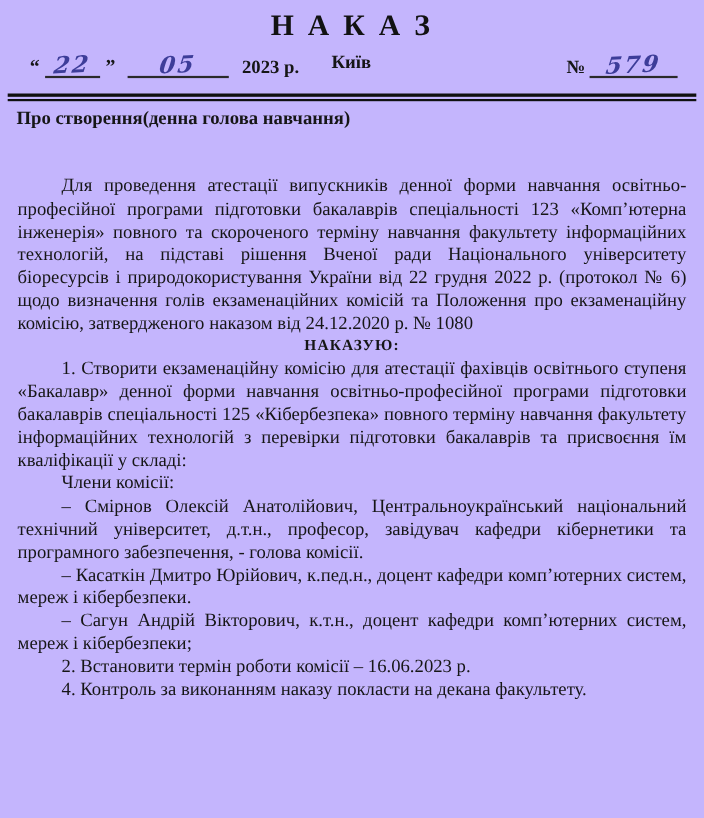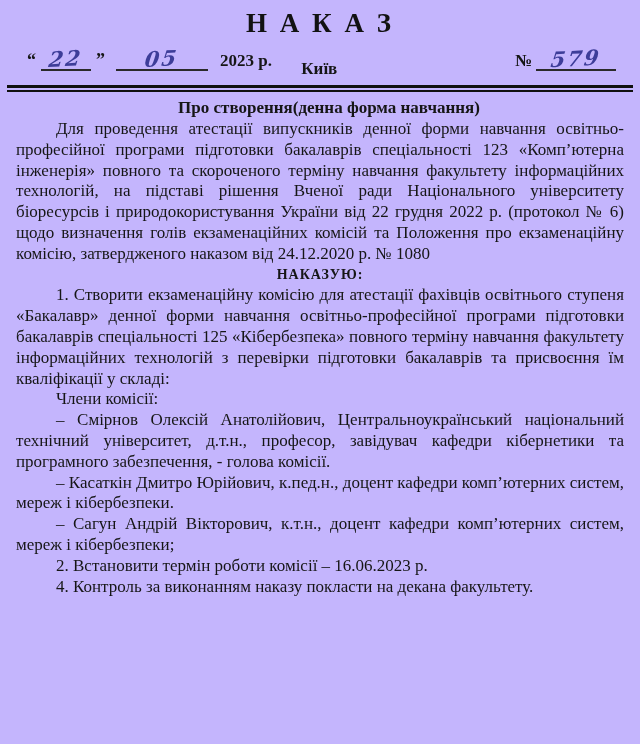--- a/index.html
+++ b/index.html
@@ -53,52 +53,53 @@
     letter-spacing: 2px;
     transform: rotate(-3deg) skewX(-10deg);
     position: relative;
     top: -1px;
   }
   .year { margin-left: 10px; }
   .city {
     position: absolute;
     left: 50%;
     transform: translateX(-52%);
-    top: 12px;
+    top: 0;
   }
   .no-group {
     position: absolute;
     right: 22px;
     top: 0;
     display: inline-flex;
     align-items: flex-end;
   }
   
   .double-rule {
     margin: 8px 7px 0 7px;
     height: 7px;
     border-top: 3px solid #101010;
     border-bottom: 2px solid #101010;
   }
   
   .subject-row {
     display: flex;
-    justify-content: center;
-    padding: 5px 15px 0 33px;
+    justify-content: flex-start;
+    padding: 5px 15px 0 15px;
     font-size: 17px;
     font-weight: bold;
     line-height: 22px;
   }
   .subject-right { text-align: right; }
   
   .body {
     padding: 0 16px;
     font-size: 17px;
     line-height: 20.8px;
     text-align: justify;
+    margin-top: 40px;
   }
   .body p { text-indent: 40px; margin: 0; }
   .preamble { margin-top: 26px; }
   .resolution {
     text-align: center;
     font-weight: bold;
     font-size: 14px;
     margin: 16px 0 18px 0;
     text-indent: 0 !important;
     letter-spacing: 1px;
@@ -126,21 +127,21 @@
     </span>
   </div>
 
   <div class="double-rule"></div>
 
   <div class="subject-row">
     <div class="subject-left">
       <div>Про створення</div>
     </div>
     <div class="subject-right">
-      <div>(денна форма навчання)</div>
+      <div>(денна голова навчання)</div>
     </div>
   </div>
 
   <div class="body">
     <p class="preamble">Для проведення атестації випускників денної форми навчання освітньо-професійної програми підготовки бакалаврів спеціальності 123 «Комп’ютерна інженерія» повного та скороченого терміну навчання факультету інформаційних технологій, на підставі рішення Вченої ради Національного університету біоресурсів і природокористування України від 22 грудня 2022 р. (протокол № 6) щодо визначення голів екзаменаційних комісій та Положення про екзаменаційну комісію, затвердженого наказом від 24.12.2020 р. № 1080</p>
     <p class="resolution">НАКАЗУЮ:</p>
     <p>1. Створити екзаменаційну комісію для атестації фахівців освітнього ступеня «Бакалавр» денної форми навчання освітньо-професійної програми підготовки бакалаврів спеціальності 125 «Кібербезпека» повного терміну навчання факультету інформаційних технологій з перевірки підготовки бакалаврів та присвоєння їм кваліфікації у складі:</p>
     <p>Члени комісії:</p>
     <p>– Смірнов Олексій Анатолійович, Центральноукраїнський національний технічний університет, д.т.н., професор, завідувач кафедри кібернетики та програмного забезпечення, - голова комісії.</p>
     <p>– Касаткін Дмитро Юрійович, к.пед.н., доцент кафедри комп’ютерних систем, мереж і кібербезпеки.</p>

